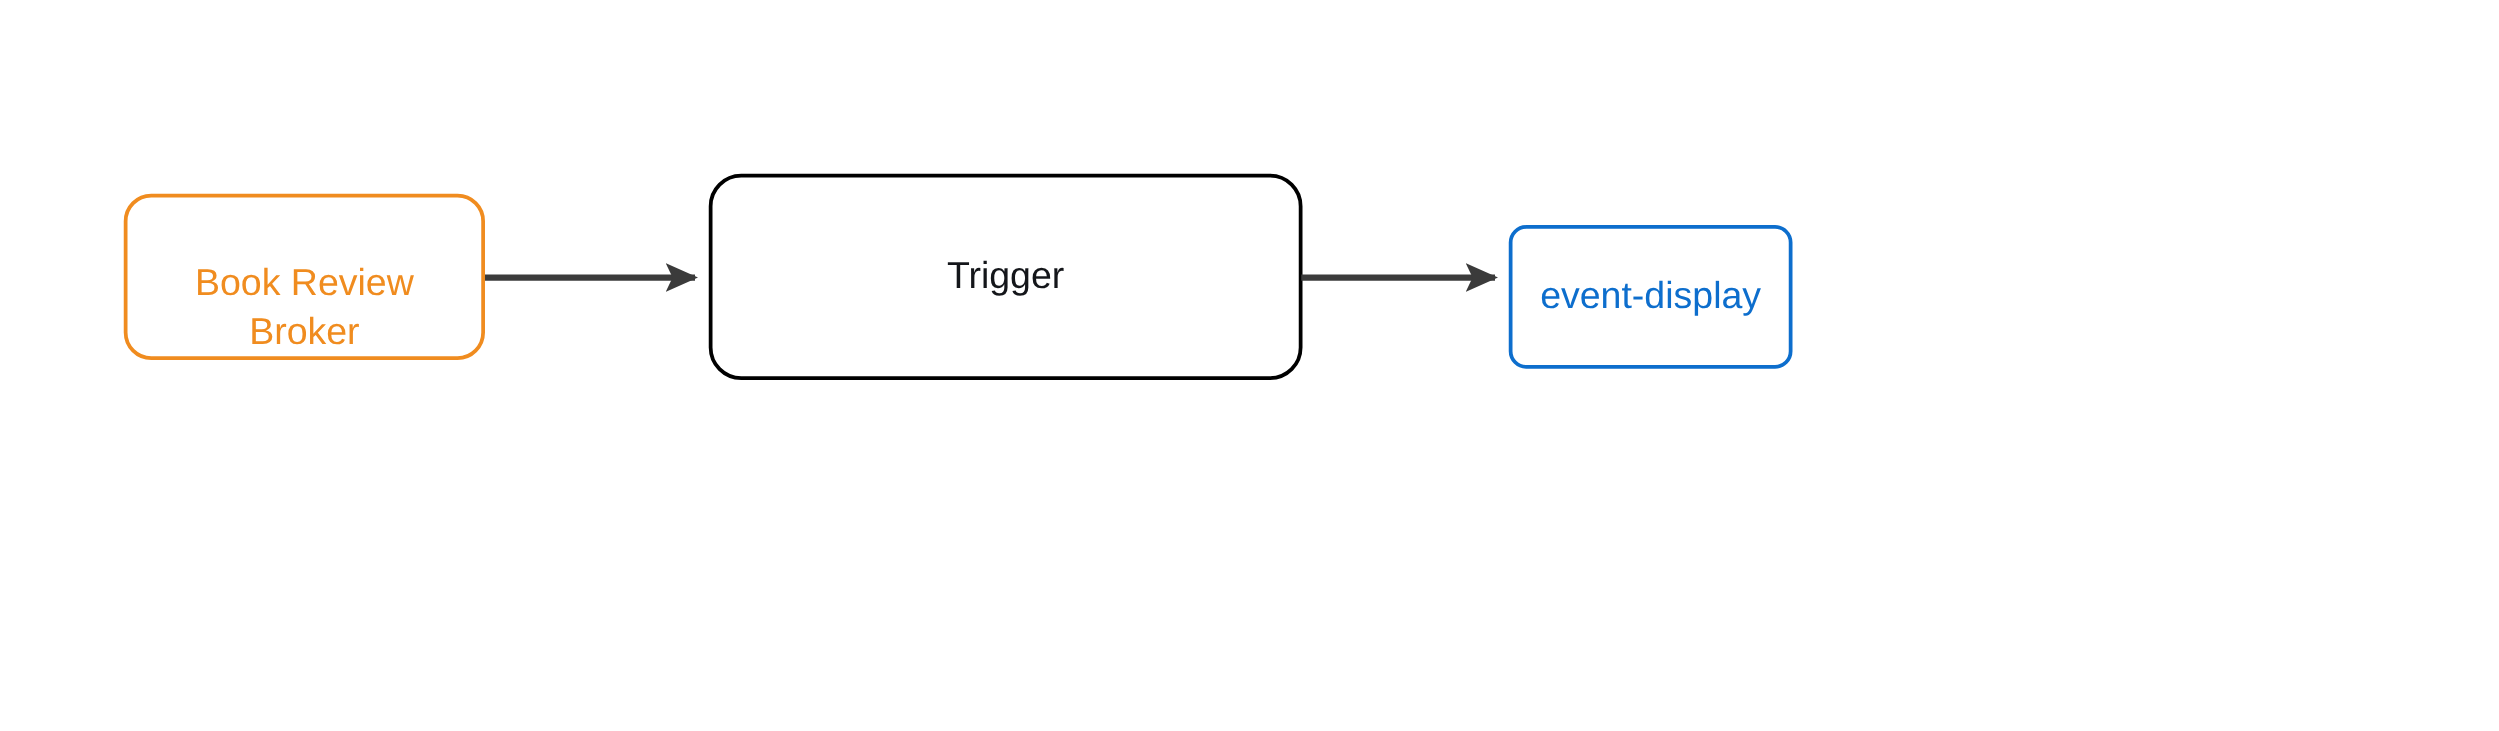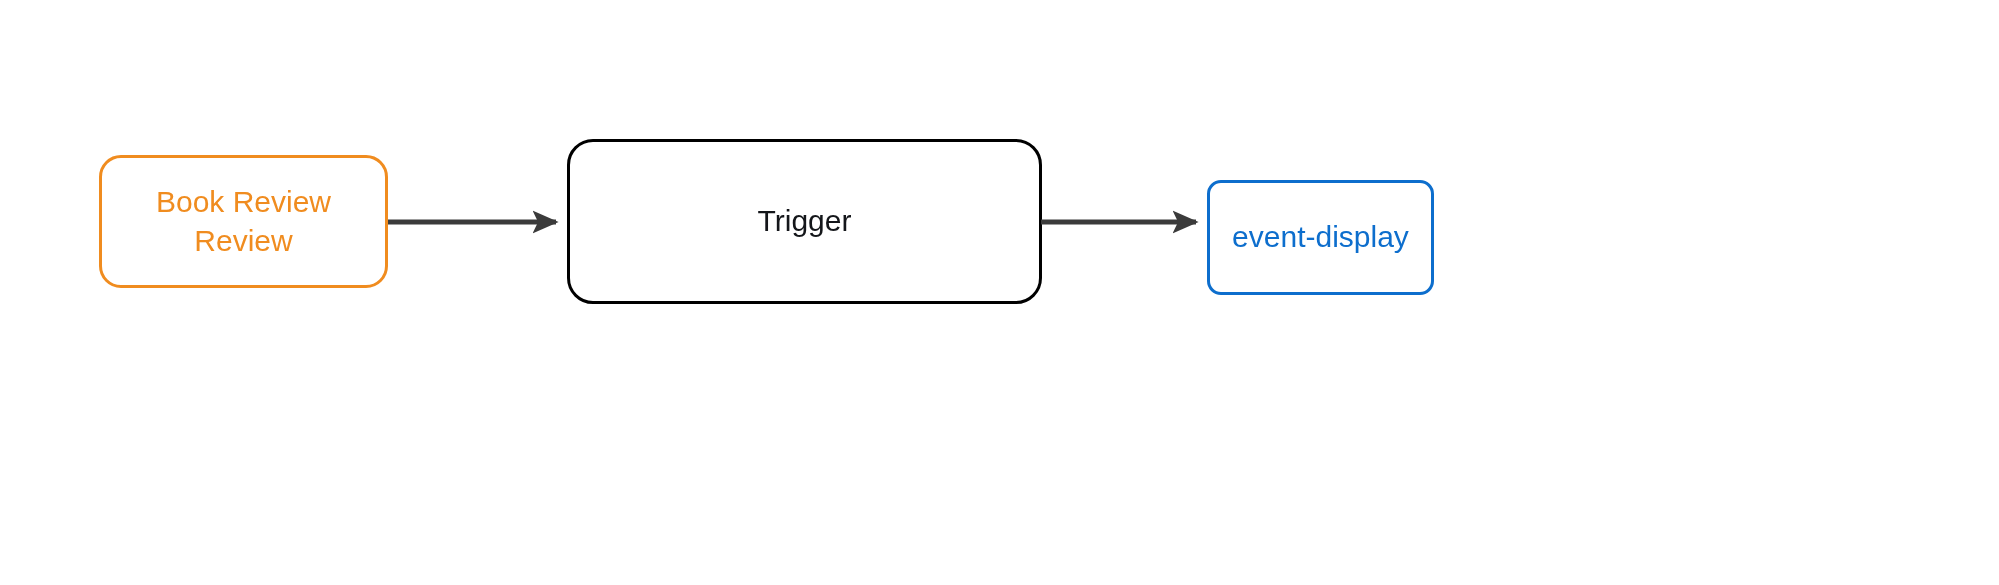--- a/index.html
+++ b/index.html
@@ -33,20 +33,21 @@
   
   #node-broker {
     left: 99px;
     top: 155px;
     width: 289px;
     height: 133px;
     border: 3px solid #f08c1f;
     border-radius: 22px;
     color: #f08c1f;
     font-size: 30px;
+    justify-content: flex-end;
   }
 
   
   #node-trigger {
     left: 567px;
     top: 139px;
     width: 475px;
     height: 165px;
     border: 3.5px solid #000000;
     border-radius: 26px;
@@ -90,21 +91,21 @@
     width: 172px;
   }
 </style>
 </head>
 <body>
 
 <div id="canvas">
 
   <div class="node" id="node-broker">
     <span class="node-line">Book Review</span>
-    <span class="node-line">Review</span>
+    <span class="node-line">Broker</span>
   </div>
 
   <svg class="edge" id="edge-broker-trigger" viewBox="0 0 185 40" preserveAspectRatio="none">
     <defs>
       <marker id="arrow1" viewBox="0 0 10 10" refX="9" refY="5" markerWidth="5.2" markerHeight="5.2" orient="auto-start-reverse">
         <path d="M 0 0.6 L 10 5 L 0 9.4 L 2.1 5 Z" fill="#3b3b3b"></path>
       </marker>
     </defs>
     <line x1="0" y1="20" x2="168" y2="20" stroke="#3b3b3b" stroke-width="5" marker-end="url(#arrow1)"></line>
   </svg>

